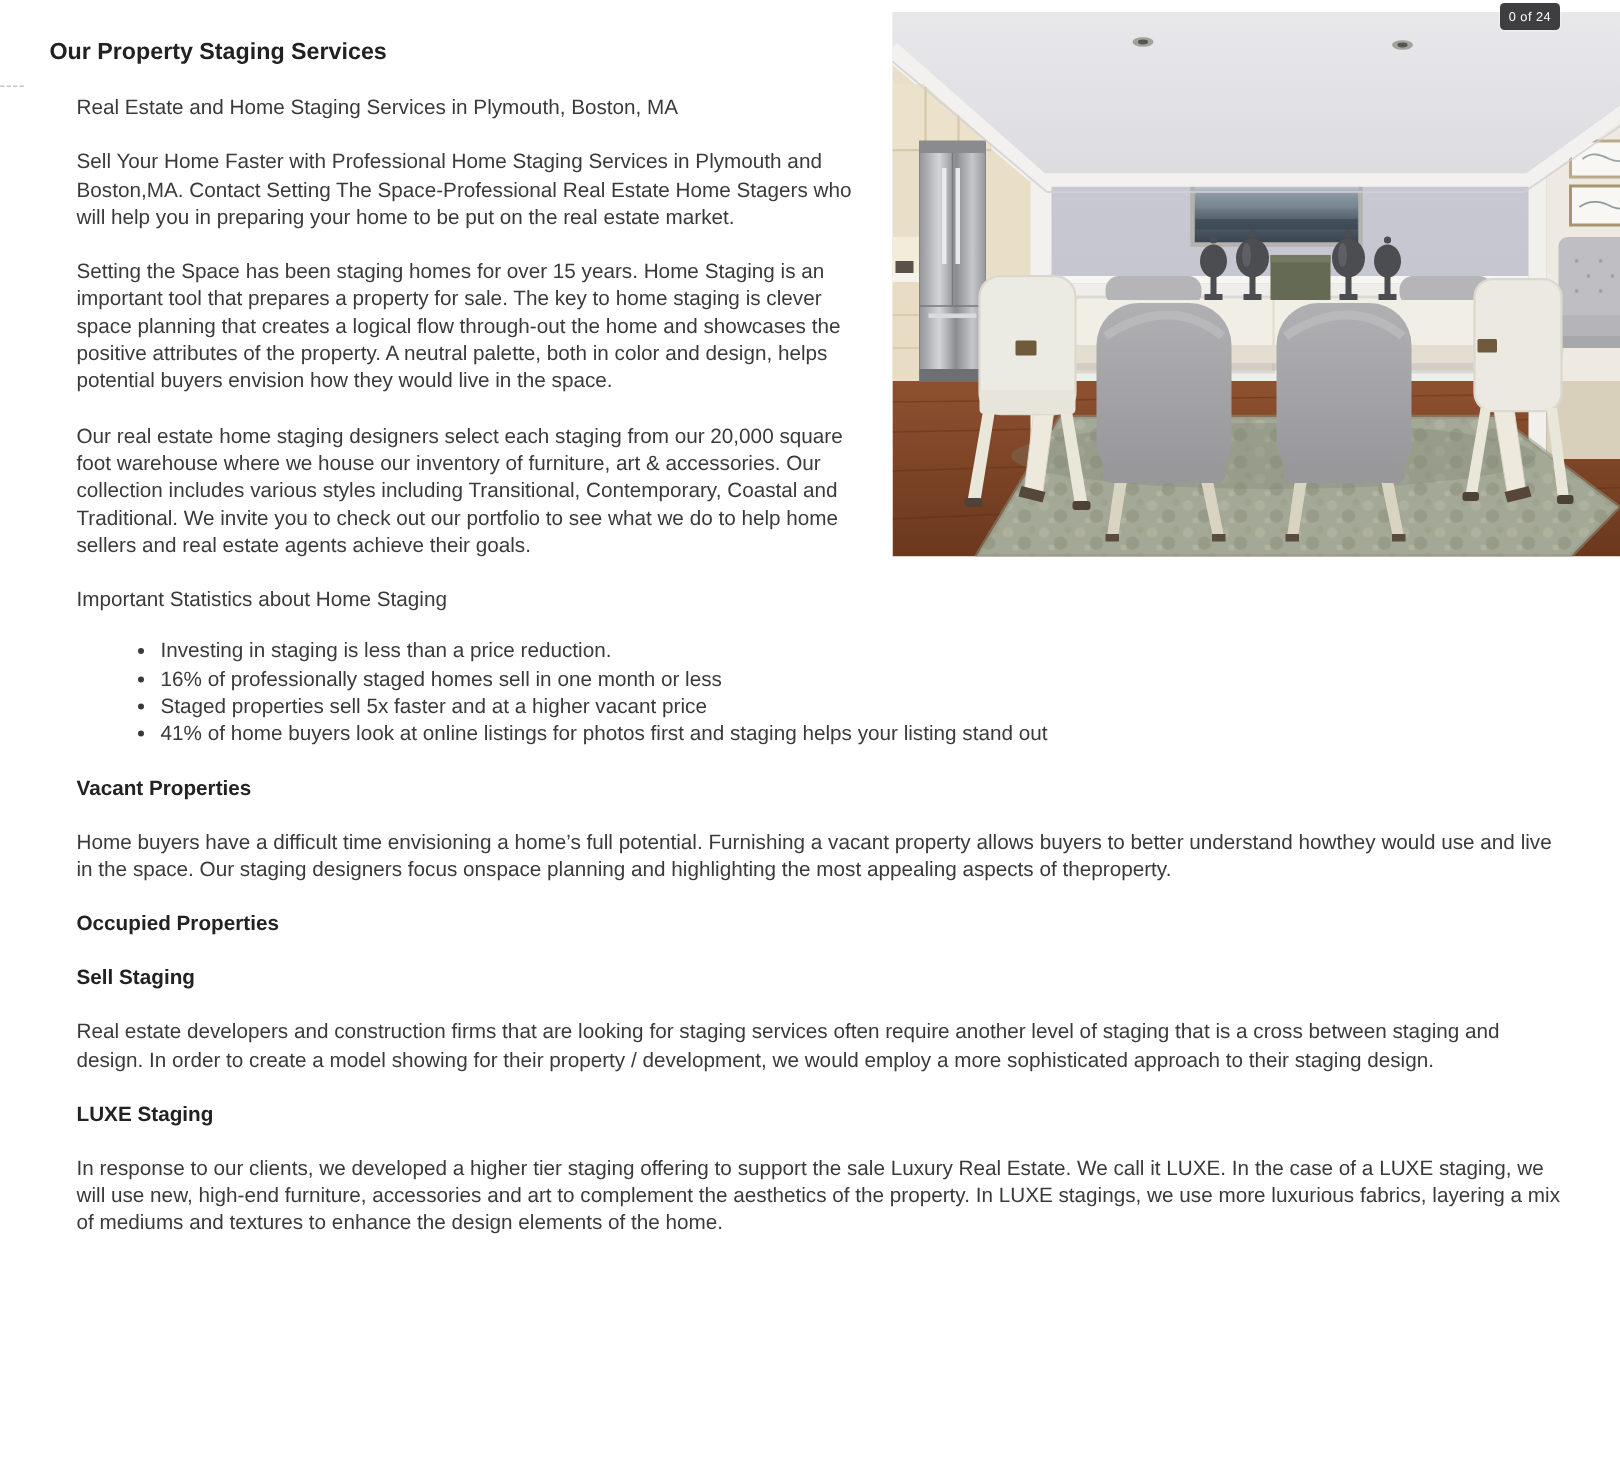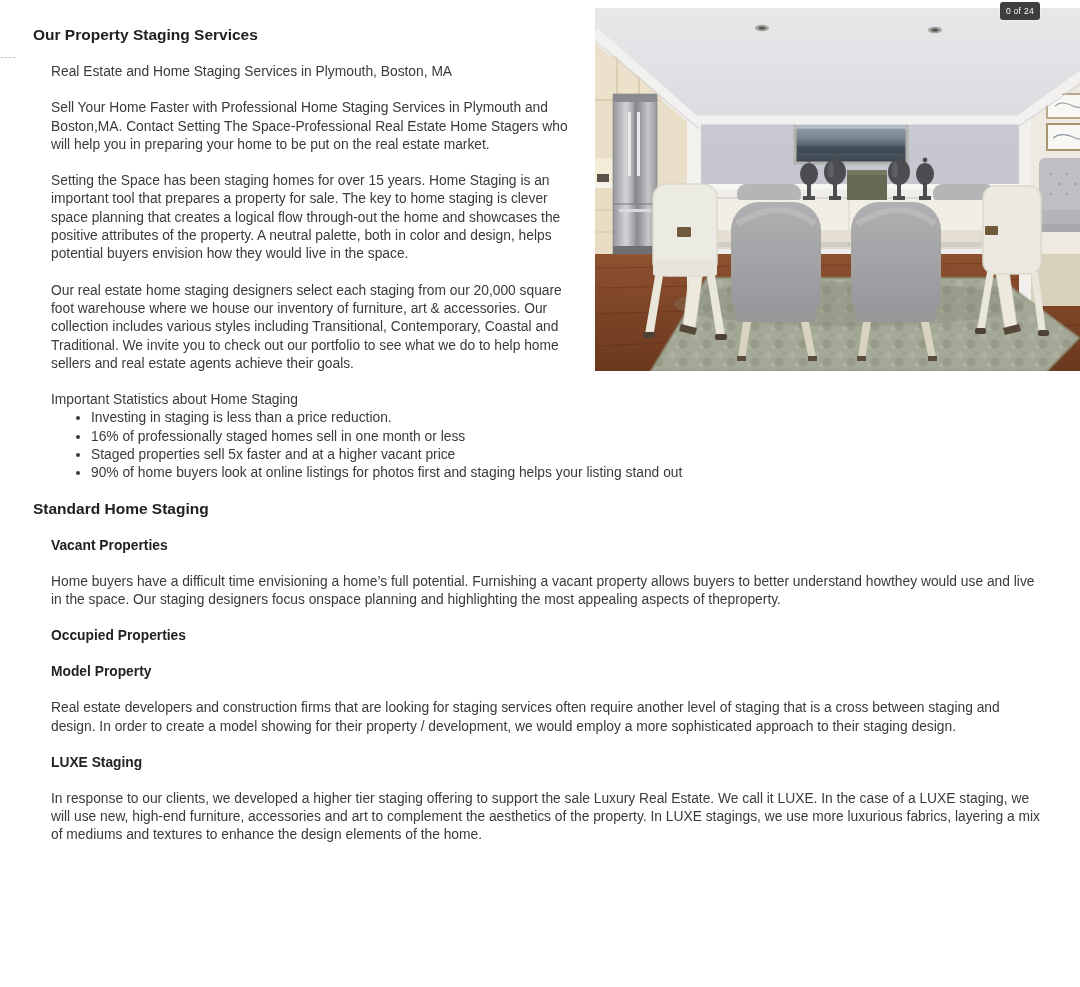--- a/index.html
+++ b/index.html
@@ -10,21 +10,21 @@
   .hero{float:right;width:447px;height:363px;margin:0 0 14px 10px;position:relative;padding:0;}
   .hero svg{display:block;}
   .badge{position:absolute;top:-6px;right:2px;background:#3e3e41;color:#fff;font-size:8.5px;
          line-height:1.5;padding:3px 6px 2px;border-radius:3px;letter-spacing:.3px;box-shadow:0 0 0 1px rgba(255,255,255,.25);}
   h1,h2{font-size:15.5px;line-height:21px;font-weight:700;color:#212121;margin:16px 0 17px;}
   h2{margin:15px 0 0;}
   h3{font-size:13.8px;line-height:18px;font-weight:700;color:#222;margin:18px 0;}
   .indent{margin-left:18px;}
   .indent p{margin:18px 0;}
   p.stats-title{margin-bottom:0;}
-  ul.stats{margin:0;padding-left:40px;}
+  ul.stats{margin:16px;padding-left:40px;}
   ul.stats li{margin:0;padding:0;}
 </style>
 </head>
 <body>
 
 <div class="page">
   <div class="left-dash"></div>
 
   <div class="content">
 
@@ -260,33 +260,32 @@
     <div class="indent">
       <p>Real Estate and Home Staging Services in Plymouth, Boston, MA</p>
       <p>Sell Your Home Faster with Professional Home Staging Services in Plymouth and Boston,MA. Contact Setting The Space-Professional Real Estate Home Stagers who will help you in preparing your home to be put on the real estate market.</p>
       <p>Setting the Space has been staging homes for over 15 years. Home Staging is an important tool that prepares a property for sale. The key to home staging is clever space planning that creates a logical flow through-out the home and showcases the positive attributes of the property. A neutral palette, both in color and design, helps potential buyers envision how they would live in the space.</p>
       <p>Our real estate home staging designers select each staging from our 20,000 square foot warehouse where we house our inventory of furniture, art &amp; accessories. Our collection includes various styles including Transitional, Contemporary, Coastal and Traditional. We invite you to check out our portfolio to see what we do to help home sellers and real estate agents achieve their goals.</p>
       <p class="stats-title">Important Statistics about Home Staging</p>
       <ul class="stats">
         <li>Investing in staging is less than a price reduction.</li>
         <li>16% of professionally staged homes sell in one month or less</li>
         <li>Staged properties sell 5x faster and at a higher vacant price</li>
-        <li>90% of home buyers look at online listings for photos first and staging helps your listing stand out</li>
+        <li>41% of home buyers look at online listings for photos first and staging helps your listing stand out</li>
       </ul>
     </div>
 
-    <h2>Standard Home Staging</h2>
 
     <div class="indent">
       <h3>Vacant Properties</h3>
       <p>Home buyers have a difficult time envisioning a home’s full potential. Furnishing a vacant property allows buyers to better understand howthey would use and live in the space. Our staging designers focus onspace planning and highlighting the most appealing aspects of theproperty.</p>
 
       <h3>Occupied Properties</h3>
 
-      <h3>Model Property</h3>
+      <h3>Sell Staging</h3>
       <p>Real estate developers and construction firms that are looking for staging services often require another level of staging that is a cross between staging and design. In order to create a model showing for their property / development, we would employ a more sophisticated approach to their staging design.</p>
 
       <h3>LUXE Staging</h3>
       <p>In response to our clients, we developed a higher tier staging offering to support the sale Luxury Real Estate. We call it LUXE. In the case of a LUXE staging, we will use new, high-end furniture, accessories and art to complement the aesthetics of the property. In LUXE stagings, we use more luxurious fabrics, layering a mix of mediums and textures to enhance the design elements of the home.</p>
     </div>
 
   </div>
 </div>
 
 </body></html>

